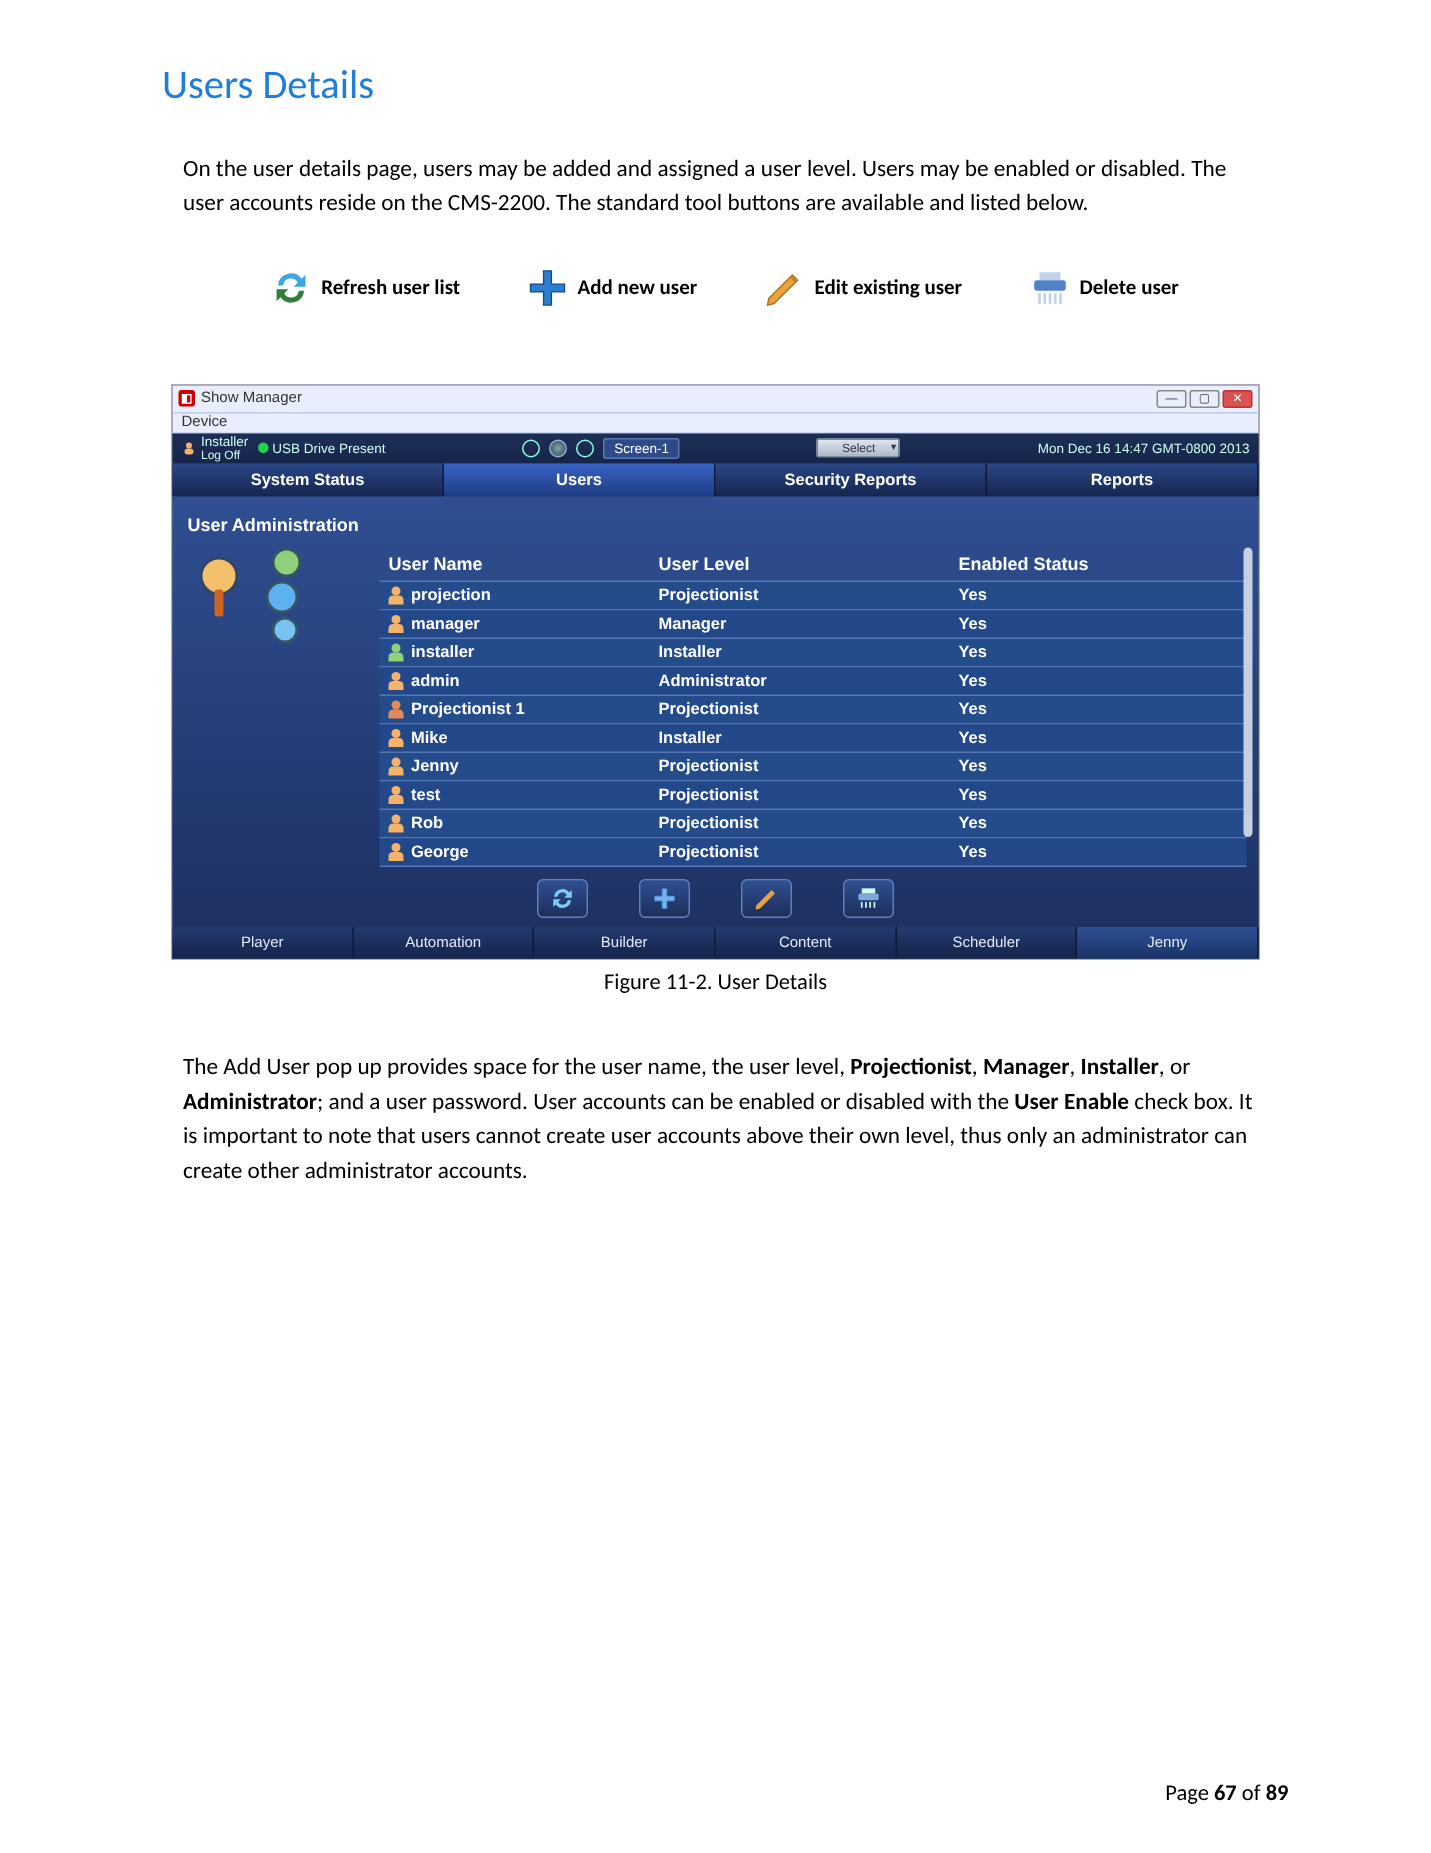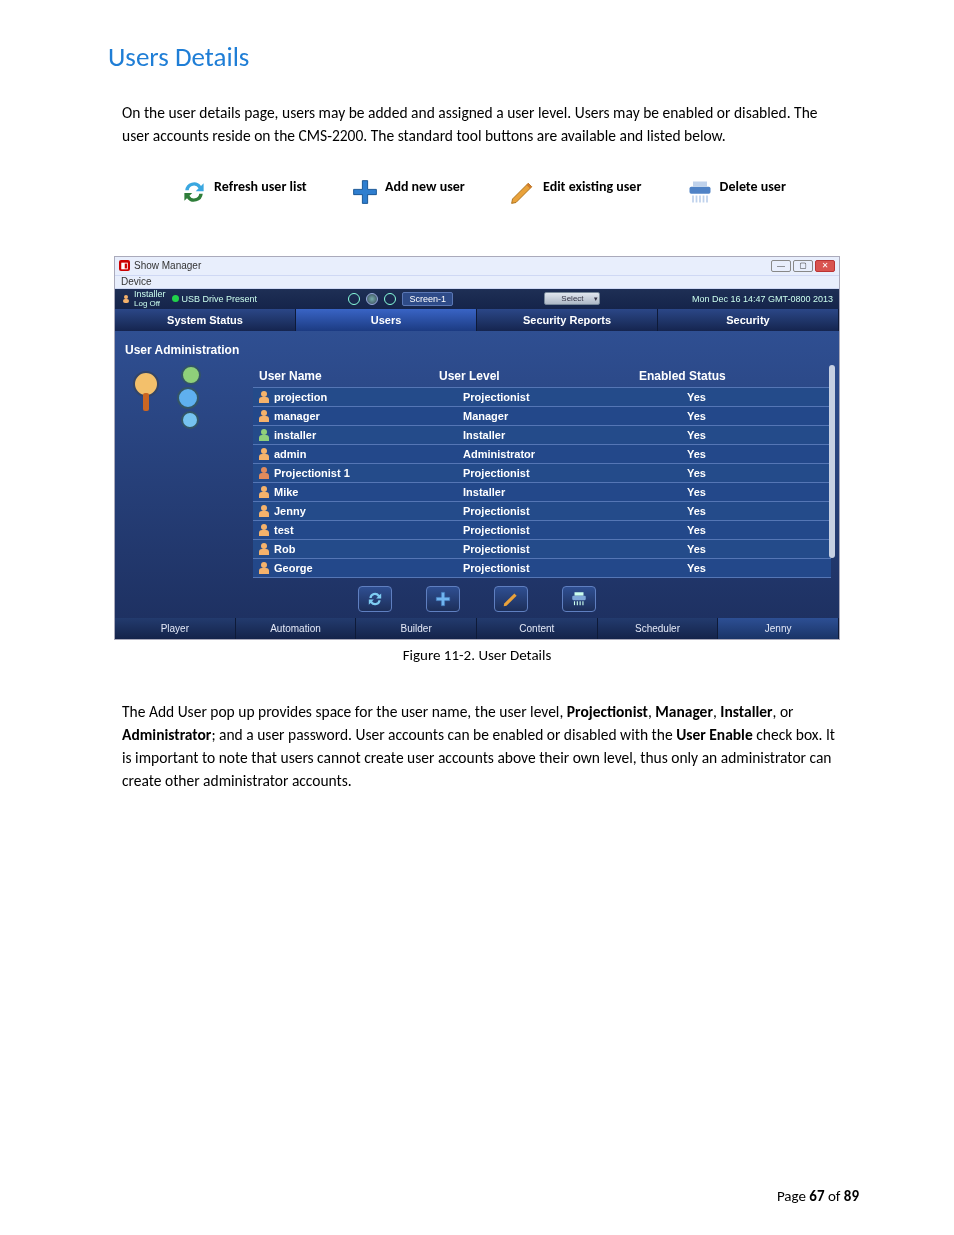--- a/index.html
+++ b/index.html
@@ -26,21 +26,21 @@
     margin-bottom: 18px;
     margin-left: 14px;
   }
   .toolbar-legend {
     display: flex;
     justify-content: space-around;
     align-items: center;
     margin: 30px 0 50px 50px;
     width: 650px;
   }
-  .legend-item { display: flex; gap: 6px; font-weight: 700; font-size: 14px; }
+  .legend-item { display: flex; align-items: center; gap: 6px; font-weight: 700; font-size: 14px; }
   .legend-item .ico { width: 28px; height: 28px; display:flex; align-items:center; justify-content:center; }
   .figure-wrap { margin: 0 auto; width: 726px; }
   .figure-caption { text-align: center; font-size: 15px; margin-top: 6px; }
 
   
   .app-window {
     width: 726px;
     border: 1px solid #aab;
     background: #2a3d6b;
     font-family: Tahoma, Arial, sans-serif;
@@ -122,21 +122,21 @@
   .tie { position:absolute; left:20px; top:28px; width:6px; height:18px; background:#c62; border-radius:2px; }
 
   .user-table { flex:1; }
   .thead, .trow {
     display:grid;
     grid-template-columns: 180px 200px 1fr;
     border-bottom:1px solid #5576b5;
   }
   .thead div { font-size:12px; font-weight:700; color:#fff; padding:4px 6px; }
   .trow div { font-size:11px; font-weight:700; color:#fff; padding:3px 6px; display:flex; align-items:center; gap:5px; }
-  .trow { background: #244b8a; gap: 24px; }
+  .trow { background: #244b8a; }
   .trow:nth-child(even){ background:#23488a; }
   .uico { width:10px; height:10px; display:inline-block; position:relative; }
   .uico::before { content:""; position:absolute; width:6px; height:6px; background:#f5b26b; border-radius:50%; left:2px; top:-1px; }
   .uico::after  { content:""; position:absolute; width:10px; height:6px; background:#f5b26b; border-radius:3px 3px 0 0; left:0; top:5px; }
   .uico.green::before, .uico.green::after { background:#8fd07a; }
   .uico.red::before, .uico.red::after { background:#e28b5c; }
   .vscroll { position:absolute; right:4px; top:34px; bottom:60px; width:6px; background:#c7d0e2; border-radius:3px; }
 
   .action-row {
     position:absolute; left:0; right:0; bottom:6px;
@@ -266,21 +266,21 @@
           <span class="screen-badge">Screen-1</span>
         </div>
         <div class="select-dd">Select</div>
         <div>Mon Dec 16 14:47 GMT-0800 2013</div>
       </div>
 
       <div class="primary-tabs">
         <div class="ptab">System Status</div>
         <div class="ptab active">Users</div>
         <div class="ptab">Security Reports</div>
-        <div class="ptab">Security</div>
+        <div class="ptab">Reports</div>
       </div>
 
       <div class="panel">
         <div class="panel-title">User Administration</div>
 
         <div class="panel-body">
           <div class="side-graphic">
             <div class="person p1"></div>
               <div class="tie"></div>
             <div class="person p2"></div>

